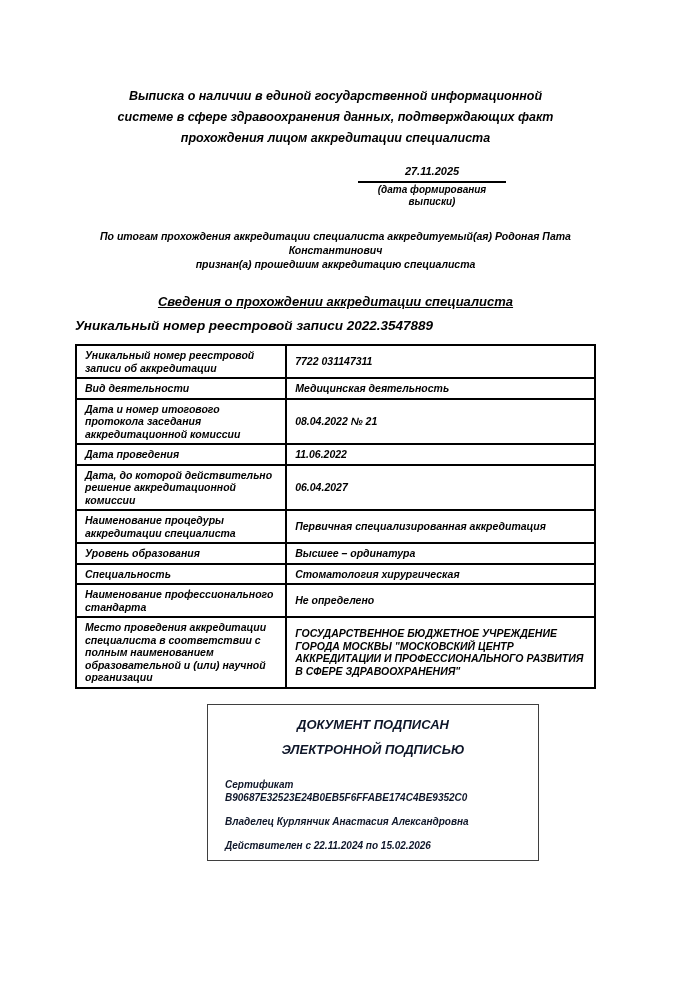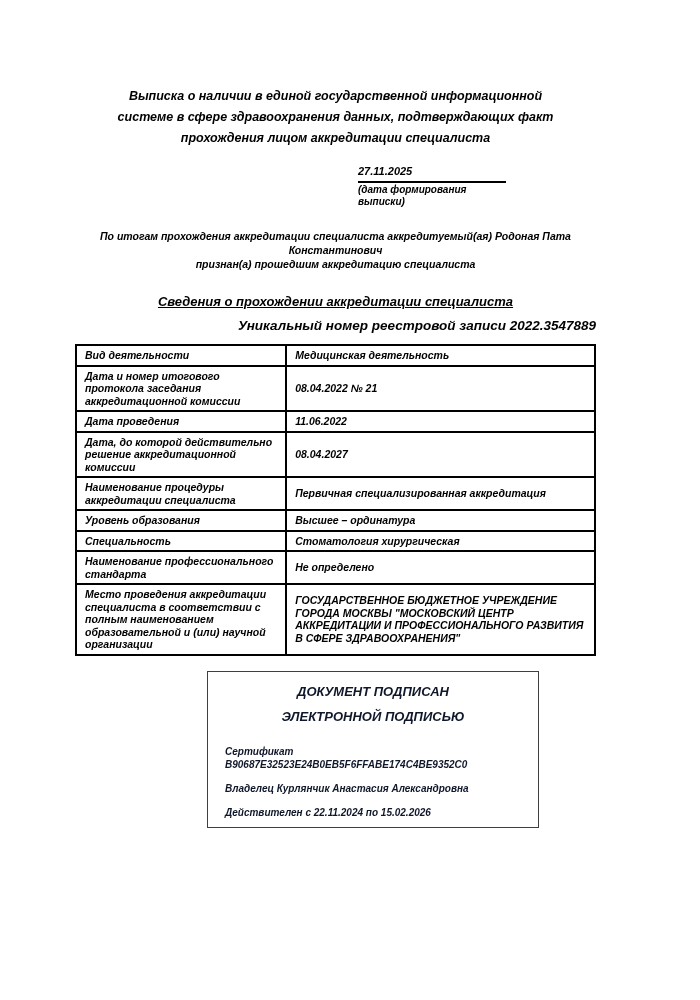--- a/index.html
+++ b/index.html
@@ -18,20 +18,21 @@
 
   .doc-title {
     text-align: center;
     font-size: 12.5px;
     line-height: 21px;
   }
 
   .date-block {
     width: 148px;
     margin: 16px 90px 0 auto;
+    text-align: center;
   }
   .date-value {
     font-size: 11px;
     line-height: 13px;
     padding-bottom: 3px;
     border-bottom: 2px solid #000;
   }
   .date-caption {
     font-size: 10px;
     line-height: 12px;
@@ -47,21 +48,21 @@
 
   .section-heading {
     margin-top: 23px;
     text-align: center;
     font-size: 13px;
     text-decoration: underline;
   }
 
   .registry-heading {
     margin-top: 9px;
-    text-align: right;
+    text-align: left;
     font-size: 13.5px;
   }
 
   table.acc {
     margin-top: 11px;
     width: 100%;
     border-collapse: collapse;
   }
   table.acc td {
     border: 2px solid #000;
@@ -110,34 +111,38 @@
   <div class="intro preline">По итогам прохождения аккредитации специалиста аккредитуемый(ая) Родоная Пата Константинович
 признан(а) прошедшим аккредитацию специалиста</div>
 
   <div class="section-heading">Сведения о прохождении аккредитации специалиста</div>
 
   <div class="registry-heading">Уникальный номер реестровой записи 2022.3547889</div>
 
   <table class="acc">
     <tbody>
       <tr>
+        <td class="label-cell">Уникальный номер реестровой записи об аккредитации</td>
+        <td>7722 031147311</td>
+      </tr>
+      <tr>
         <td class="label-cell">Вид деятельности</td>
         <td>Медицинская деятельность</td>
       </tr>
       <tr>
         <td class="label-cell">Дата и номер итогового протокола заседания аккредитационной комиссии</td>
         <td>08.04.2022 № 21</td>
       </tr>
       <tr>
         <td class="label-cell">Дата проведения</td>
         <td>11.06.2022</td>
       </tr>
       <tr>
         <td class="label-cell">Дата, до которой действительно решение аккредитационной комиссии</td>
-        <td>08.04.2027</td>
+        <td>06.04.2027</td>
       </tr>
       <tr>
         <td class="label-cell">Наименование процедуры аккредитации специалиста</td>
         <td>Первичная специализированная аккредитация</td>
       </tr>
       <tr>
         <td class="label-cell">Уровень образования</td>
         <td>Высшее – ординатура</td>
       </tr>
       <tr>

